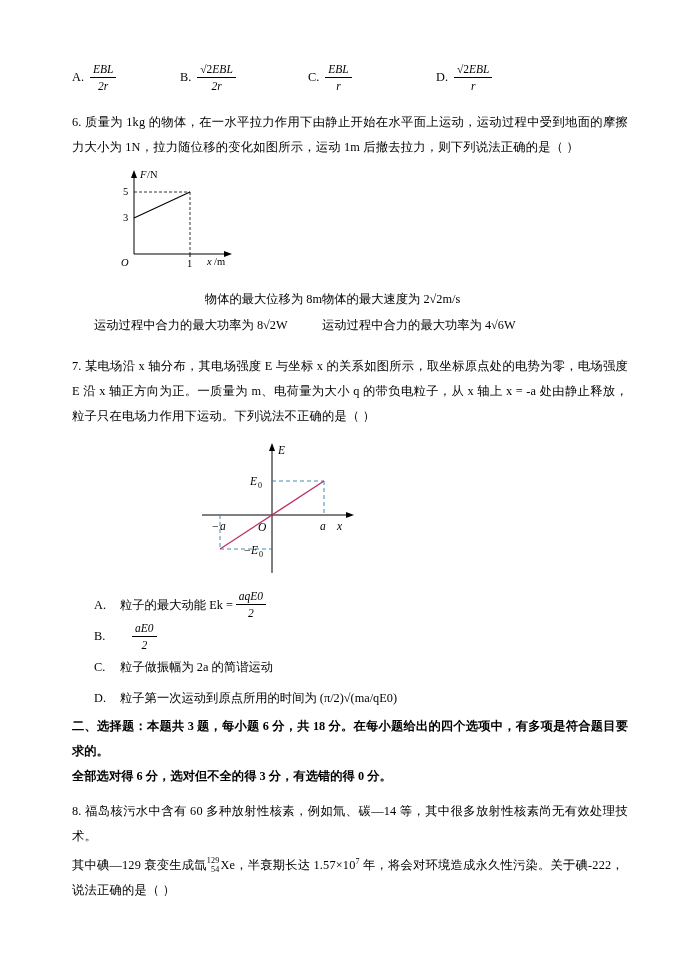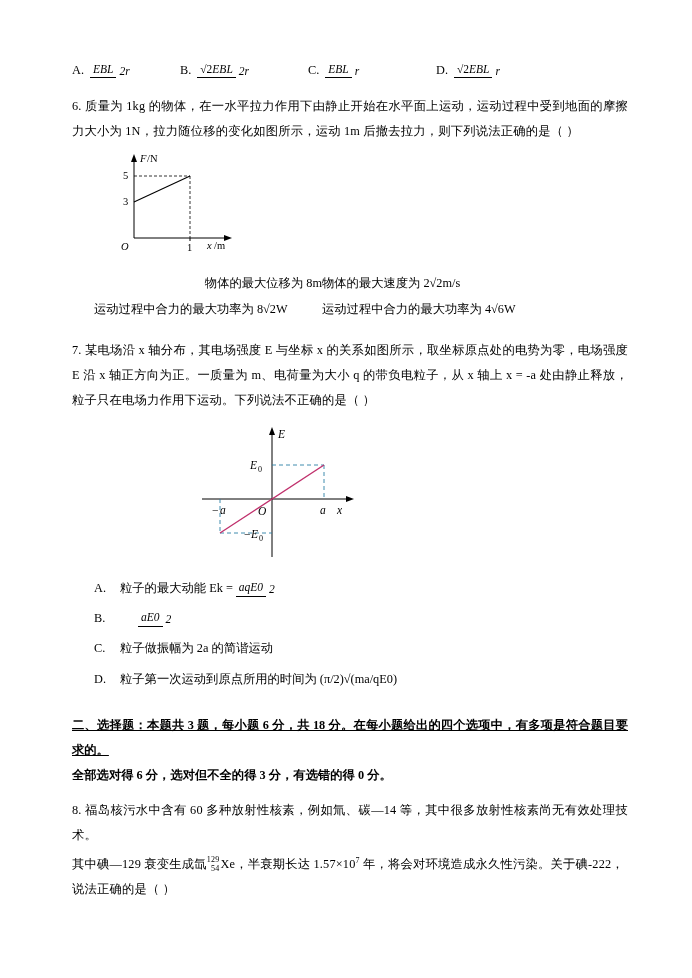--- a/index.html
+++ b/index.html
@@ -48,20 +48,21 @@
     display: flex;
     align-items: center;
     font-size: 12.3px;
   }
   .optlabel {
     margin-right: 6px;
     font-size: 12.3px;
   }
   .frac {
     display: inline-flex;
+    flex-direction: column;
     align-items: center;
     vertical-align: middle;
     font-size: 11.5px;
     line-height: 1.25;
   }
   .frac .num {
     padding: 0 3px 1px 3px;
     border-bottom: 1px solid #000;
     font-style: italic;
     white-space: nowrap;
@@ -254,36 +255,36 @@
       <div class="optline" style="line-height:30px;">
         <span class="lab">A.</span>
         <span>粒子的最大动能 Ek =</span>
         <span class="frac" style="margin-left:3px;">
           <span class="num">aqE0</span>
           <span class="den">2</span>
         </span>
       </div>
       <div class="optline" style="line-height:30px;">
         <span class="lab">B.</span>
-        <span class="frac" style="margin-left:18px;">
+        <span class="frac" style="margin-left:12px;">
           <span class="num">aE0</span>
           <span class="den">2</span>
         </span>
       </div>
       <div class="optline" style="line-height:30px;">
         <span class="lab">C.</span>
         <span>粒子做振幅为 2a 的简谐运动</span>
       </div>
       <div class="optline" style="line-height:32px;">
         <span class="lab">D.</span>
         <span>粒子第一次运动到原点所用的时间为 (π/2)√(ma/qE0)</span>
       </div>
     </div>
 
-    <div class="section-head" style="margin-top:18px;text-decoration:underline;">
+    <div class="section-head" style="">
       <span>二、选择题：本题共 3 题，每小题 6 分，共 18 分。在每小题给出的四个选项中，有多项是符合题目要求的。</span>
     </div>
     <div class="section-head">
       <span>全部选对得 6 分，选对但不全的得 3 分，有选错的得 0 分。</span>
     </div>
 
     <div class="qtext" style="margin-top:10px;">
       <span class="idx">8.</span>
       <span>福岛核污水中含有 60 多种放射性核素，例如氚、碳—14 等，其中很多放射性核素尚无有效处理技术。</span>
     </div>

